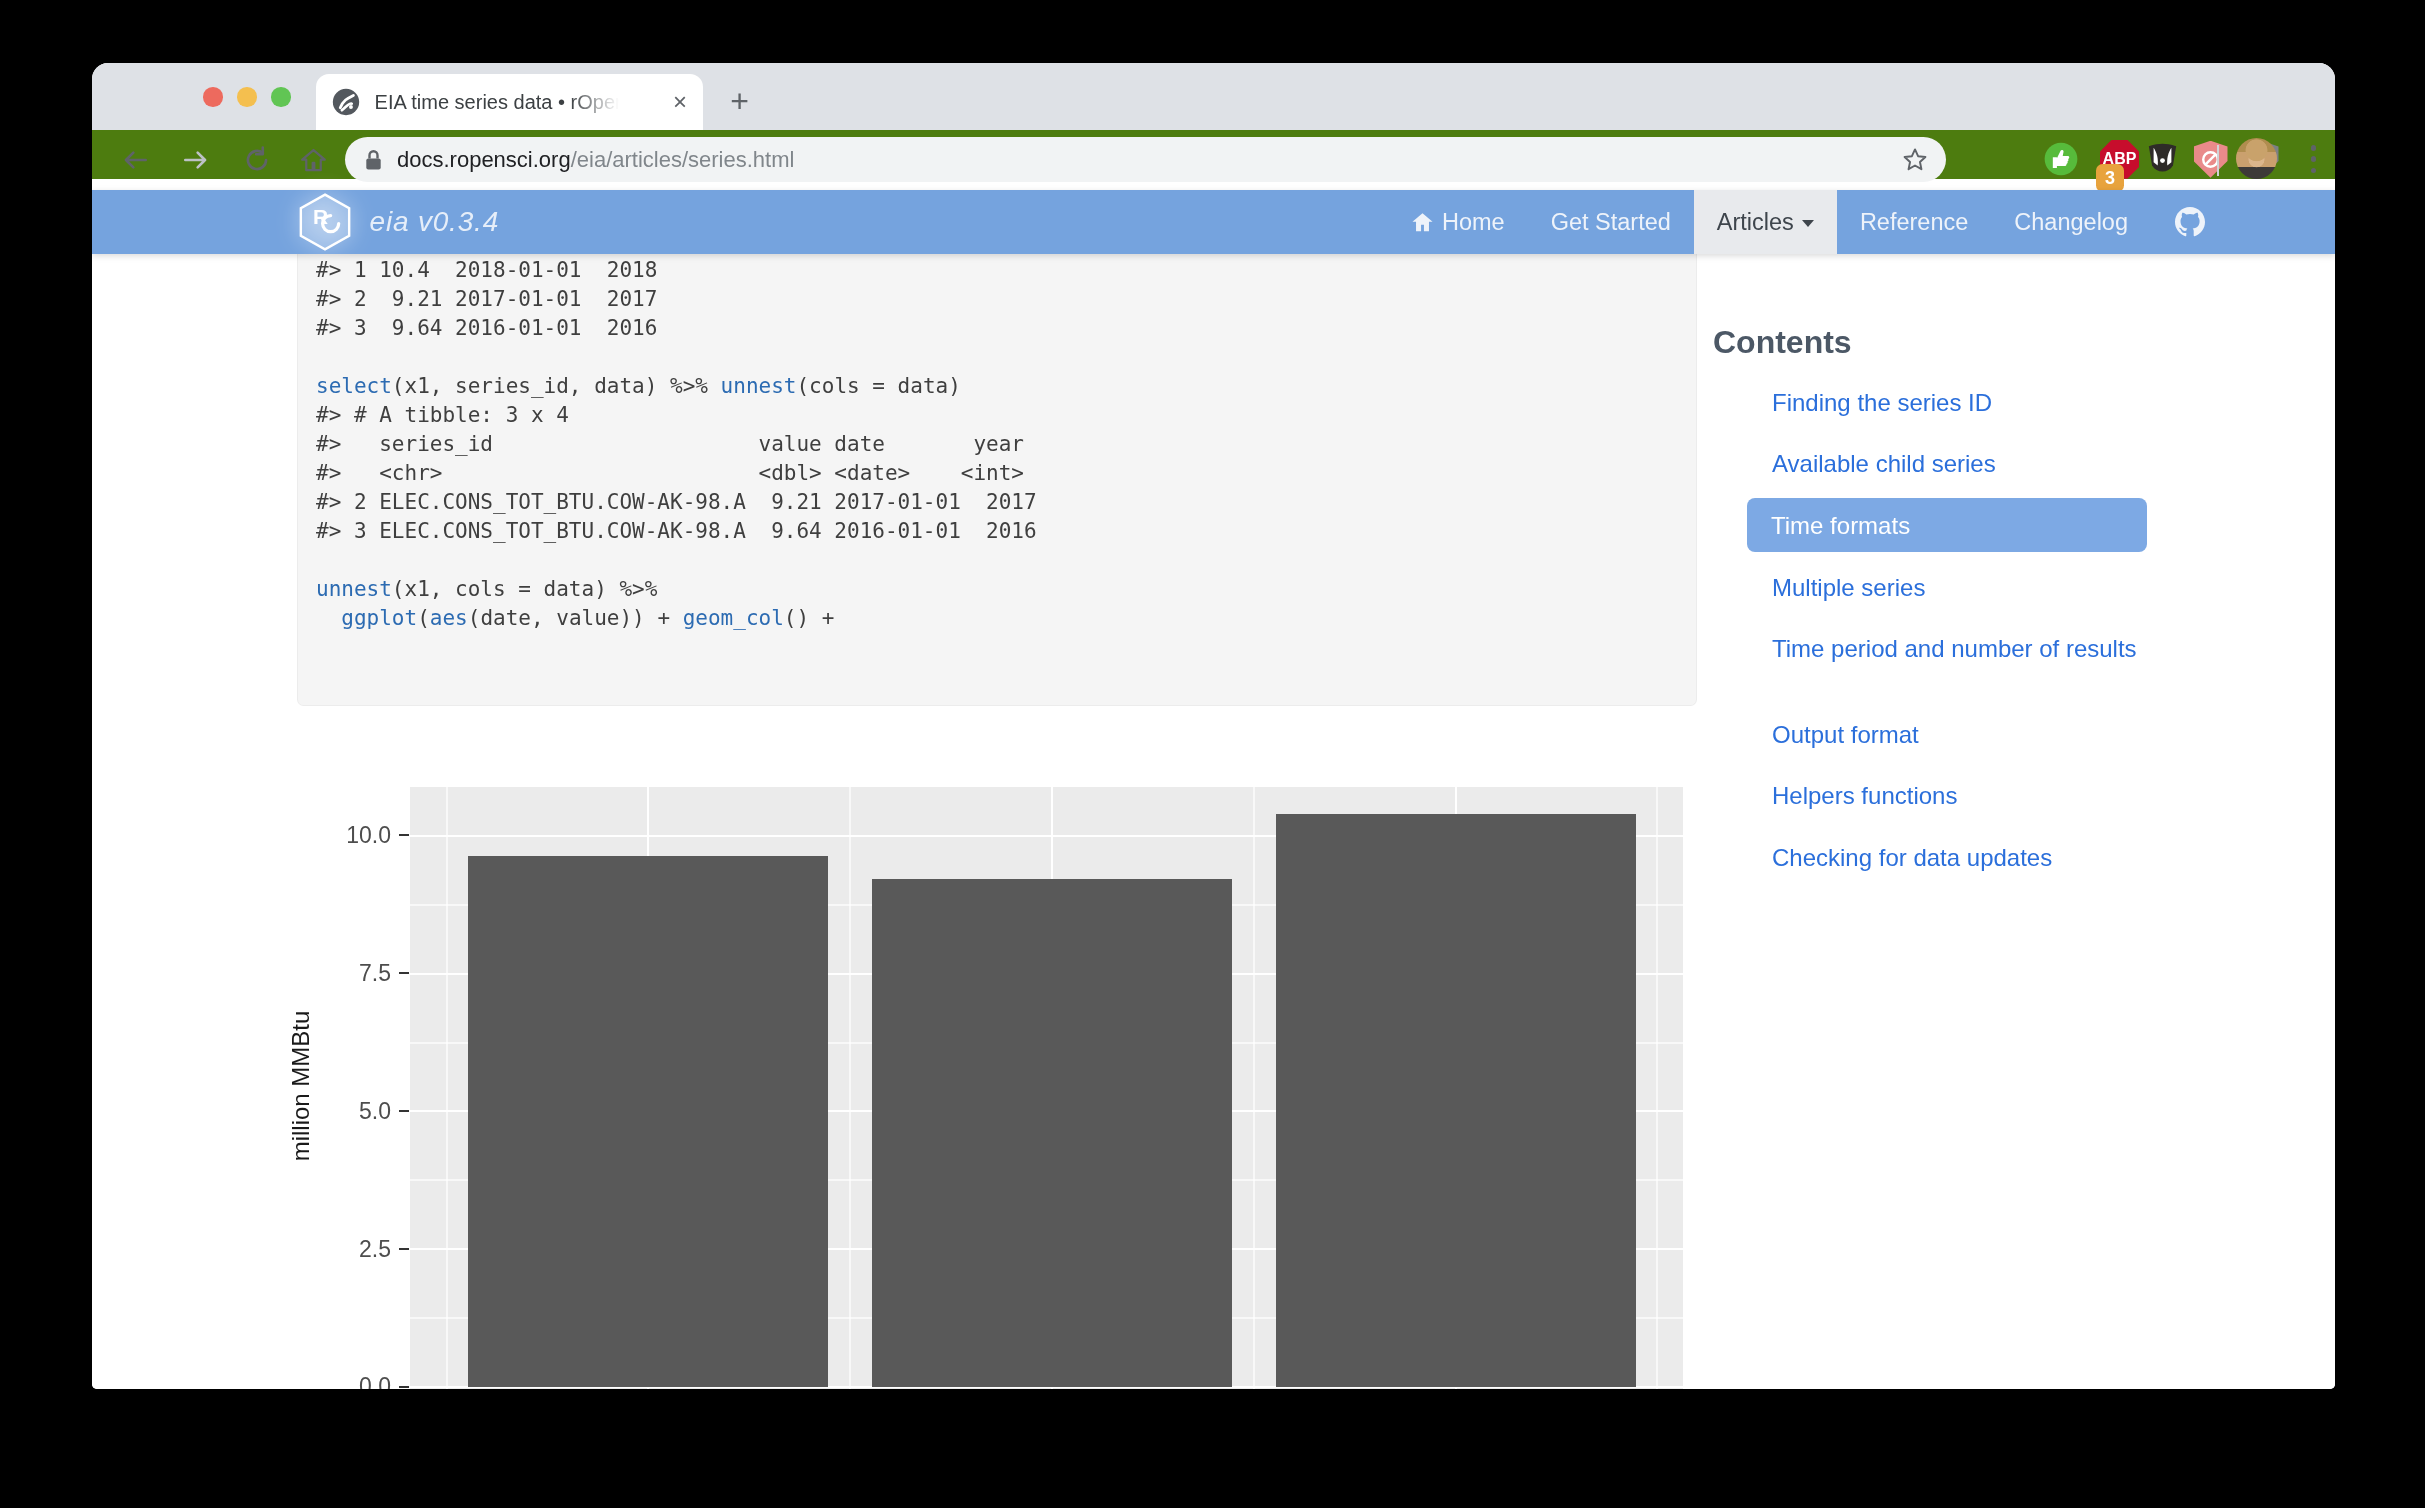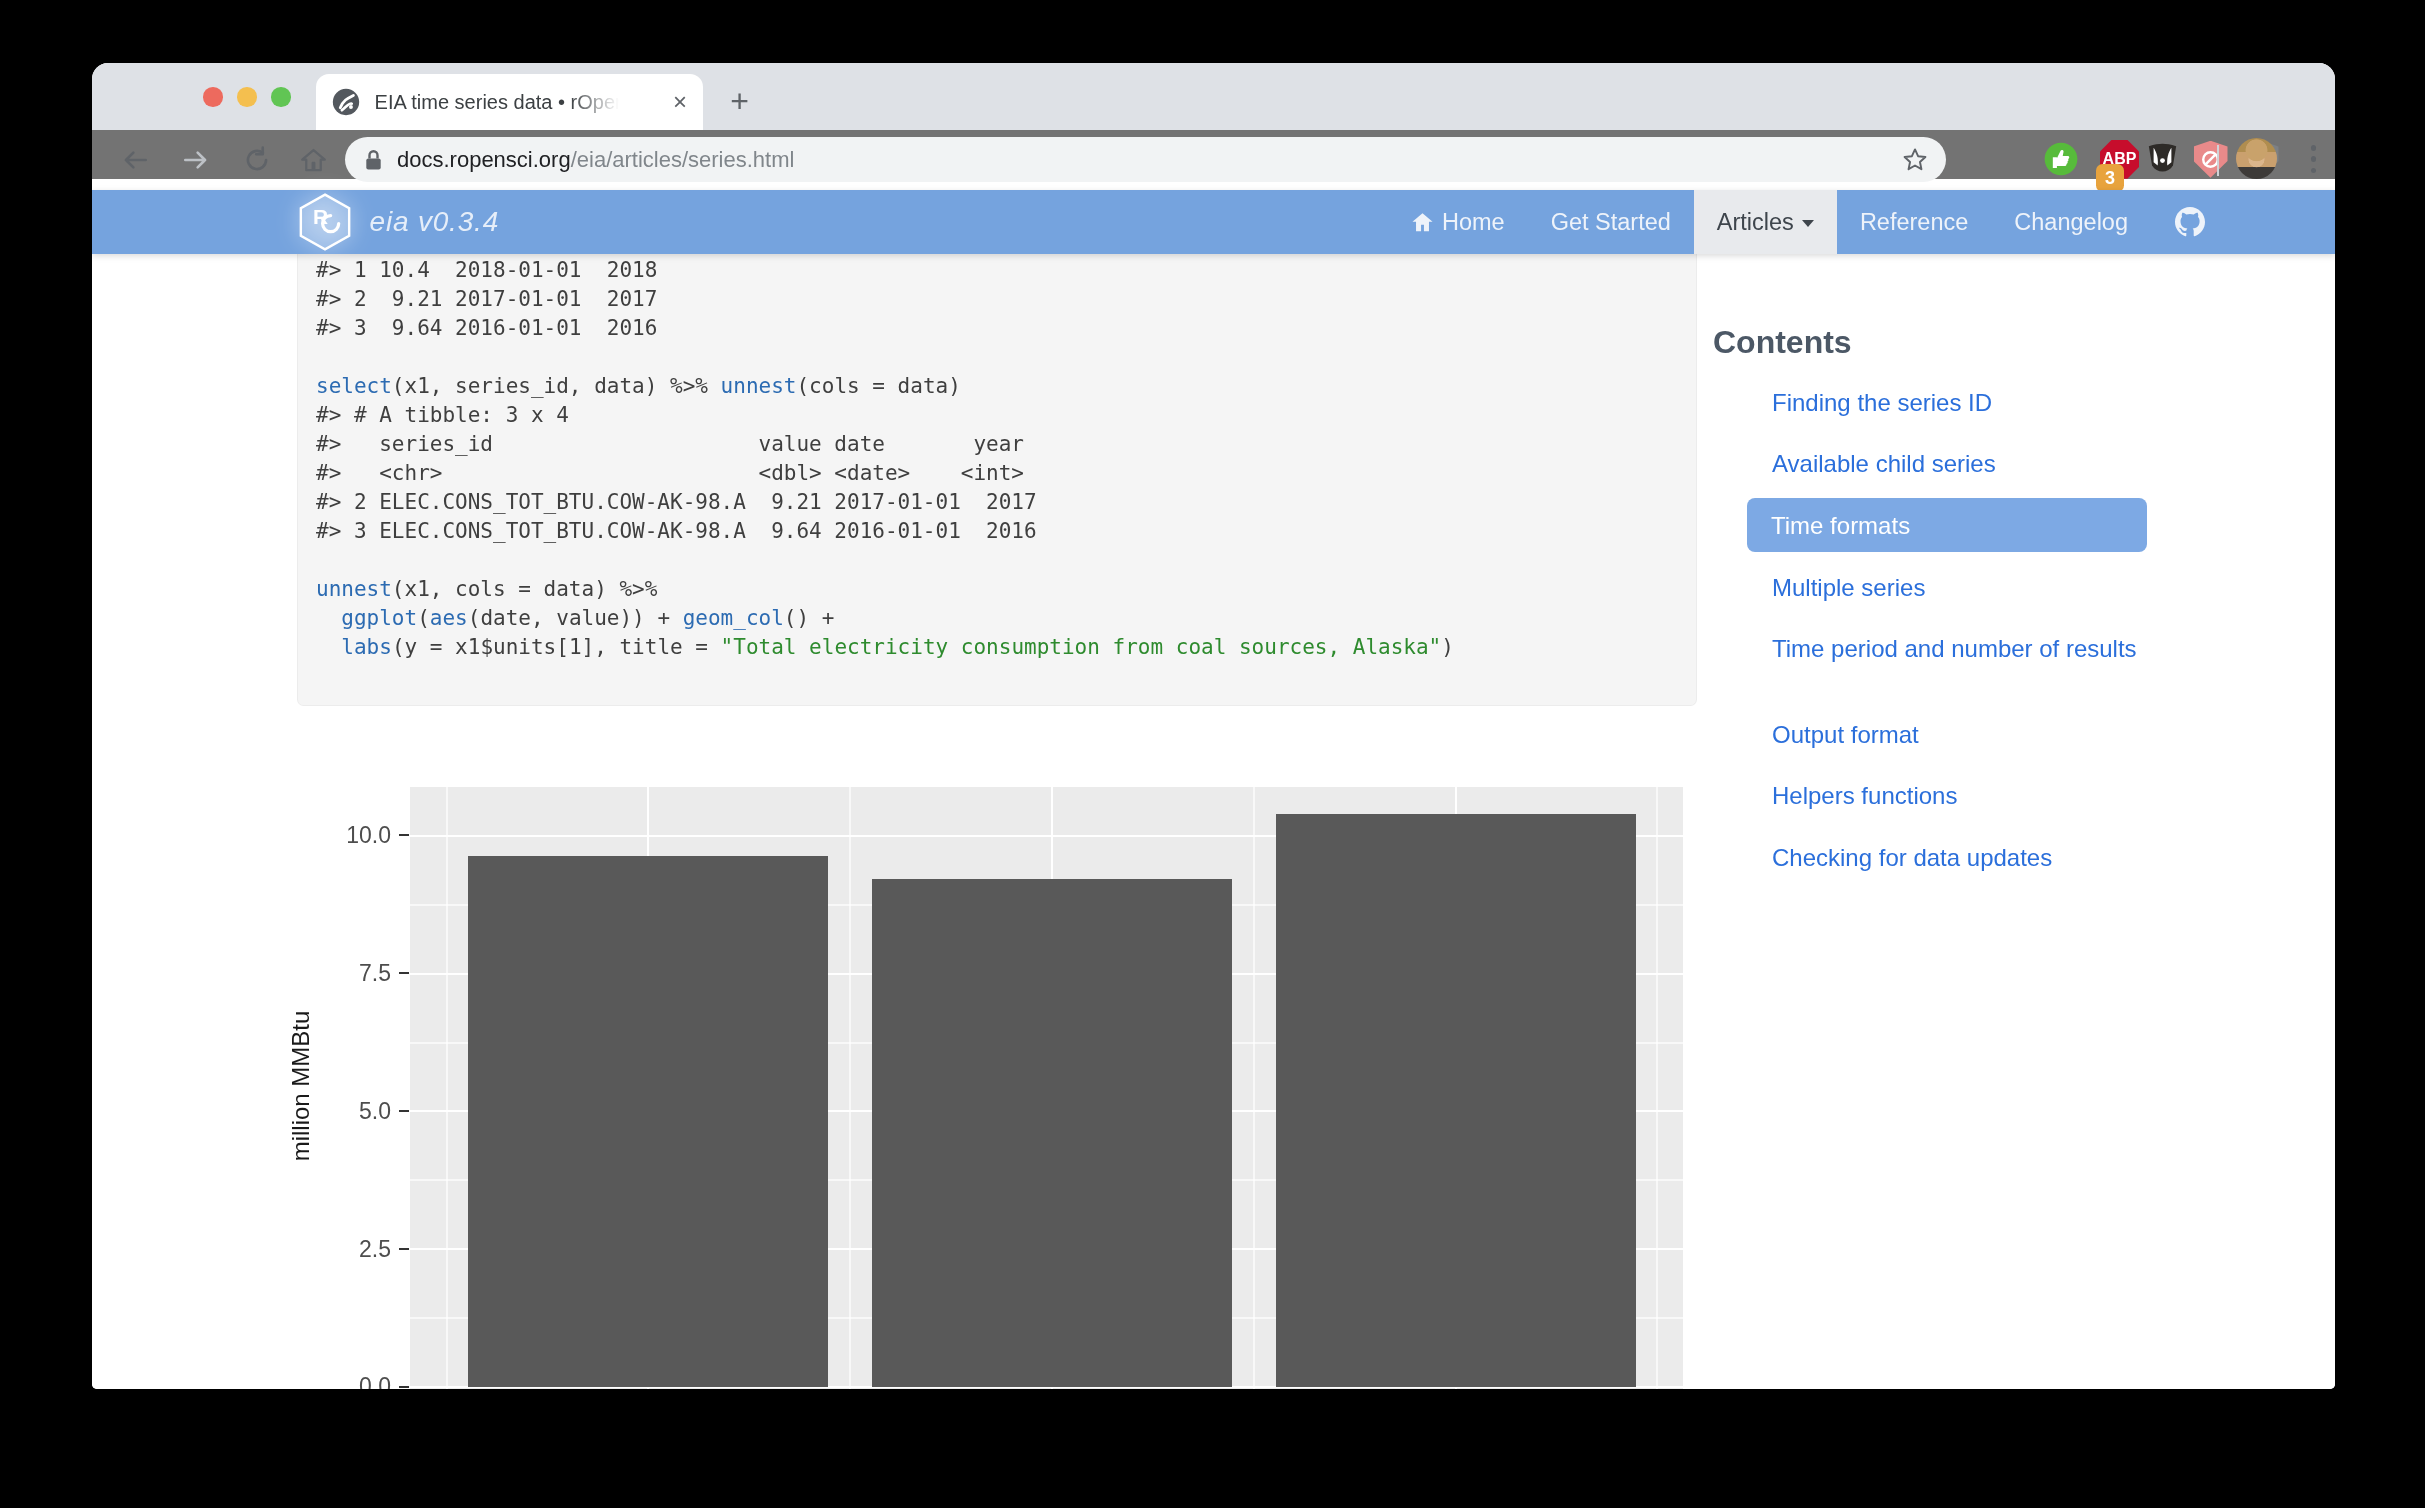--- a/index.html
+++ b/index.html
@@ -21,21 +21,21 @@
          border-radius:13px 13px 0 0; display:flex; align-items:center; padding:0 16px; }
   .favicon { width:28px; height:28px; flex:0 0 auto; }
   .tab-title { margin-left:14.6px; font-size:20px; color:#3c4043; white-space:nowrap; overflow:hidden;
                width:244px; -webkit-mask-image:linear-gradient(90deg,#000 80%,transparent);
                mask-image:linear-gradient(90deg,#000 80%,transparent); }
   .tab-close { margin-left:auto; font-size:24px; color:#5f6368; line-height:1; }
   .newtab { position:absolute; left:629px; top:20px; width:37px; height:37px; color:#5f6368;
             font-size:32px; text-align:center; line-height:36px; border-radius:50%; }
 
   
-  .toolbar { position:absolute; left:0; top:67px; width:100%; height:49px; background:#737373; }
+  .toolbar { position:absolute; left:0; top:67px; width:100%; height:49px; background:#4d7c0f; }
   .navbtn { position:absolute; top:9.7px; width:41px; height:41px; display:flex;
             align-items:center; justify-content:center; color:#5f6368; border-radius:50%; }
   .navbtn.disabled { color:#bdc1c6; }
   .urlbar { position:absolute; left:253px; top:7.3px; width:1601px; height:45px; background:#f1f3f4;
             border-radius:23px; display:flex; align-items:center; padding:0 18px; }
   .url-host { font-size:22px; color:#202124; margin-left:13px; }
   .url-path { font-size:22px; color:#80868b; }
   .star { margin-left:auto; color:#5f6368; }
   .ext { position:absolute; top:9.7px; width:39px; height:39px; display:flex;
          align-items:center; justify-content:center; }
@@ -247,21 +247,20 @@
         <div class="code-line">&nbsp;</div>
         <div class="code-line"><span class="tok-fn">select</span><span>(x1, series_id, data) %&gt;% </span><span class="tok-fn">unnest</span><span>(cols = data)</span></div>
         <div class="code-line"><span>#&gt; # A tibble: 3 x 4</span></div>
         <div class="code-line"><span>#&gt;   series_id                     value date       year</span></div>
         <div class="code-line"><span>#&gt;   &lt;chr&gt;                         &lt;dbl&gt; &lt;date&gt;    &lt;int&gt;</span></div>
         <div class="code-line"><span>#&gt; 2 ELEC.CONS_TOT_BTU.COW-AK-98.A  9.21 2017-01-01  2017</span></div>
         <div class="code-line"><span>#&gt; 3 ELEC.CONS_TOT_BTU.COW-AK-98.A  9.64 2016-01-01  2016</span></div>
         <div class="code-line">&nbsp;</div>
         <div class="code-line"><span class="tok-fn">unnest</span><span>(x1, cols = data) %&gt;%</span></div>
         <div class="code-line"><span>  </span><span class="tok-fn">ggplot</span><span>(</span><span class="tok-fn">aes</span><span>(date, value)) + </span><span class="tok-fn">geom_col</span><span>() +</span></div>
-        <div class="code-line"><span>  </span><span class="tok-fn">labs</span><span>(y = x1$units[1], title = </span><span class="tok-str">"Total electricity consumption from coal sources, Alaska"</span><span>)</span></div>
       </div>
 
     <div class="ylab">million MMBtu</div>
 
     <div class="panel" id="panel" style="background: rgb(235, 235, 235);">
         <div class="gl" style="left: 0px; width: 100%; height: 2.4px; top: 599px;"></div>
         <div class="gl minor" style="left: 0px; width: 100%; height: 1.6px; top: 530px;"></div>
         <div class="gl" style="left: 0px; width: 100%; height: 2.4px; top: 461px;"></div>
         <div class="gl minor" style="left: 0px; width: 100%; height: 1.6px; top: 392px;"></div>
         <div class="gl" style="left: 0px; width: 100%; height: 2.4px; top: 323px;"></div>

